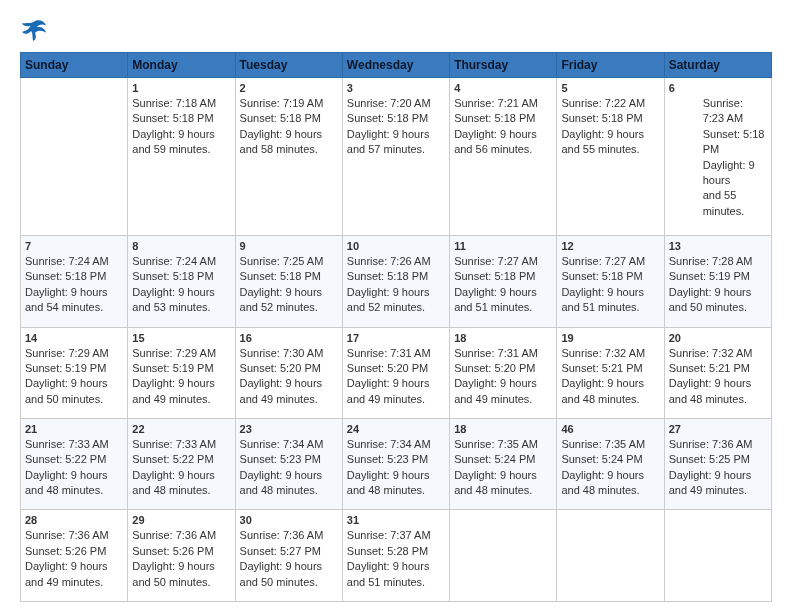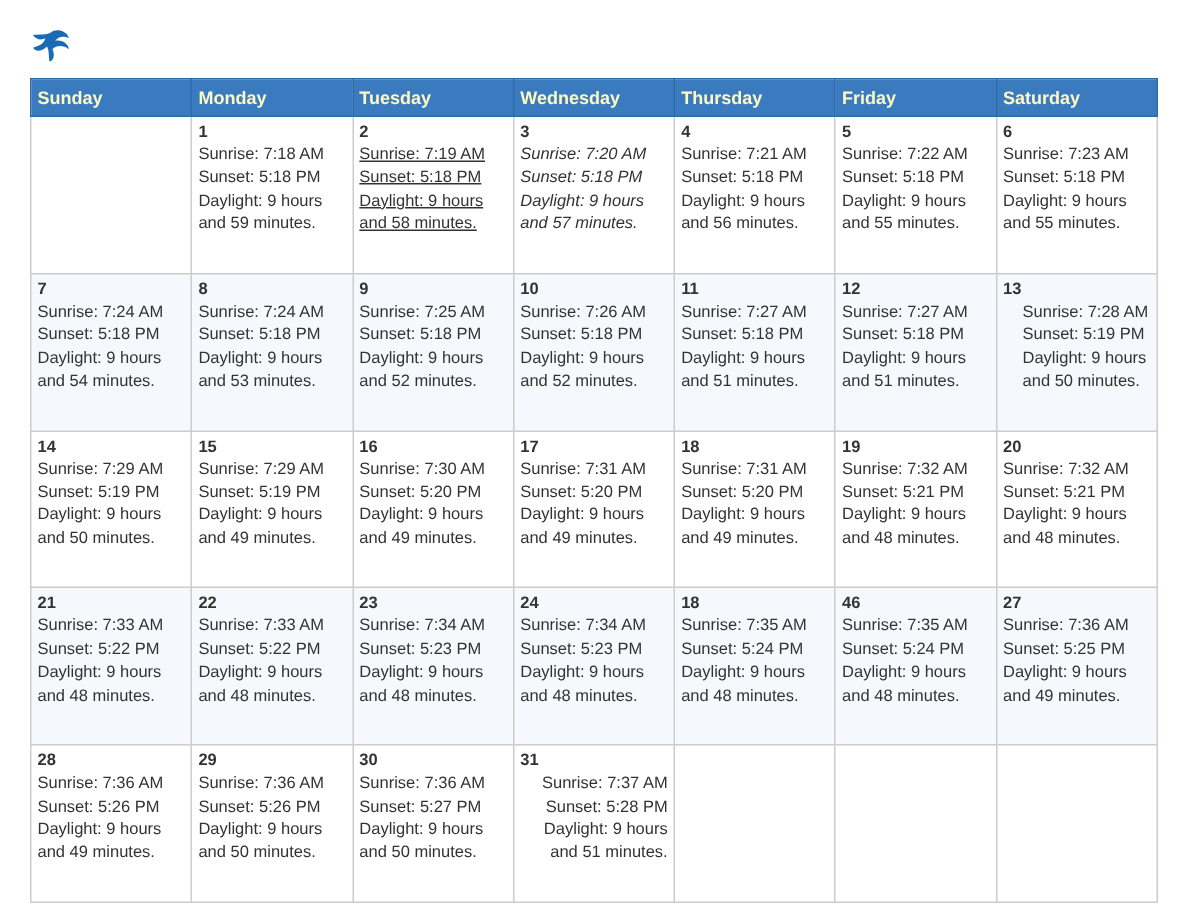--- a/index.html
+++ b/index.html
@@ -57,21 +57,21 @@
     }
     .calendar {
       flex: 1;
       border: 1px solid #ccc;
       border-collapse: collapse;
       width: 100%;
       table-layout: fixed;
     }
     .calendar th {
       background-color: #3a7abf;
-      color: #fef9c3;
+      color: #0f172a;
       font-size: 12px;
       font-weight: bold;
       padding: 5px 4px;
       text-align: left;
       border: 1px solid #2d6aa8;
     }
     .calendar td {
       border: 1px solid #ccc;
       vertical-align: top;
       padding: 4px 4px 4px 4px;
@@ -142,49 +142,49 @@
           <td class="empty-cell"></td>
           <td>
             <span class="day-num">1</span>
             <div class="day-info" style="white-space: pre-line;">Sunrise: 7:18 AM
 Sunset: 5:18 PM
 Daylight: 9 hours
 and 59 minutes.</div>
           </td>
           <td>
             <span class="day-num">2</span>
-            <div class="day-info" style="white-space: pre-line; text-decoration: underline;">Sunrise: 7:19 AM
+            <div class="day-info" style="white-space: pre-line;">Sunrise: 7:19 AM
 Sunset: 5:18 PM
 Daylight: 9 hours
 and 58 minutes.</div>
           </td>
           <td>
             <span class="day-num">3</span>
-            <div class="day-info" style="white-space: pre-line; font-style: italic;">Sunrise: 7:20 AM
+            <div class="day-info" style="white-space: pre-line;">Sunrise: 7:20 AM
 Sunset: 5:18 PM
 Daylight: 9 hours
 and 57 minutes.</div>
           </td>
           <td>
             <span class="day-num">4</span>
             <div class="day-info" style="white-space: pre-line;">Sunrise: 7:21 AM
 Sunset: 5:18 PM
 Daylight: 9 hours
 and 56 minutes.</div>
           </td>
           <td>
             <span class="day-num">5</span>
             <div class="day-info" style="white-space: pre-line;">Sunrise: 7:22 AM
 Sunset: 5:18 PM
 Daylight: 9 hours
 and 55 minutes.</div>
           </td>
           <td>
             <span class="day-num">6</span>
-            <div class="day-info" style="white-space: pre-line;">Sunrise: 7:23 AM
+            <div class="day-info" style="white-space: pre-line; margin-left: 34px;">Sunrise: 7:23 AM
 Sunset: 5:18 PM
 Daylight: 9 hours
 and 55 minutes.</div>
           </td>
         </tr>
         <tr>
           <td>
             <span class="day-num">7</span>
             <div class="day-info" style="white-space: pre-line;">Sunrise: 7:24 AM
 Sunset: 5:18 PM
@@ -221,21 +221,21 @@
           </td>
           <td>
             <span class="day-num">12</span>
             <div class="day-info" style="white-space: pre-line;">Sunrise: 7:27 AM
 Sunset: 5:18 PM
 Daylight: 9 hours
 and 51 minutes.</div>
           </td>
           <td>
             <span class="day-num">13</span>
-            <div class="day-info" style="white-space: pre-line; margin-left: 13px;">Sunrise: 7:28 AM
+            <div class="day-info" style="white-space: pre-line;">Sunrise: 7:28 AM
 Sunset: 5:19 PM
 Daylight: 9 hours
 and 50 minutes.</div>
           </td>
         </tr>
         <tr>
           <td>
             <span class="day-num">14</span>
             <div class="day-info" style="white-space: pre-line;">Sunrise: 7:29 AM
 Sunset: 5:19 PM
@@ -353,21 +353,21 @@
           </td>
           <td>
             <span class="day-num">30</span>
             <div class="day-info" style="white-space: pre-line;">Sunrise: 7:36 AM
 Sunset: 5:27 PM
 Daylight: 9 hours
 and 50 minutes.</div>
           </td>
           <td>
             <span class="day-num">31</span>
-            <div class="day-info" style="white-space: pre-line; text-align: right;">Sunrise: 7:37 AM
+            <div class="day-info" style="white-space: pre-line;">Sunrise: 7:37 AM
 Sunset: 5:28 PM
 Daylight: 9 hours
 and 51 minutes.</div>
           </td>
           <td class="empty-cell"></td>
           <td class="empty-cell"></td>
           <td class="empty-cell"></td>
         </tr>
       </tbody>
   </table>

